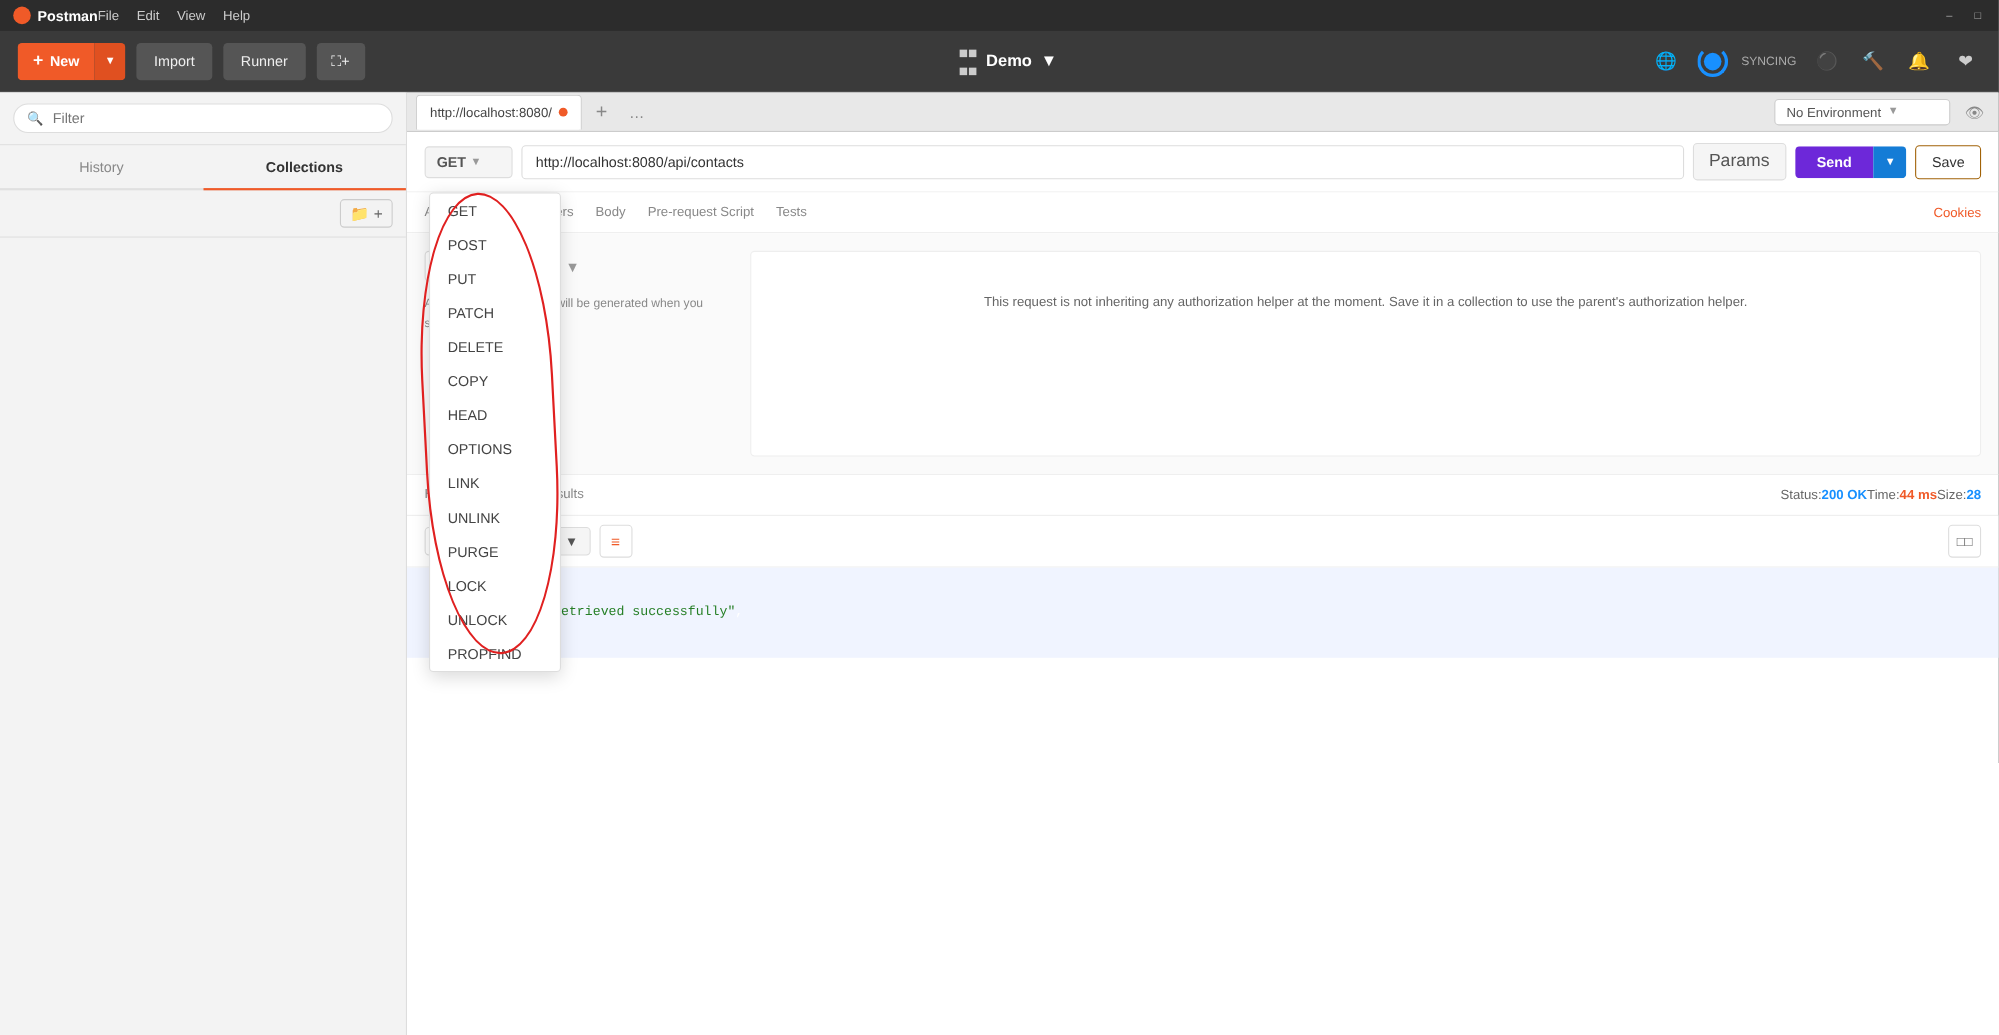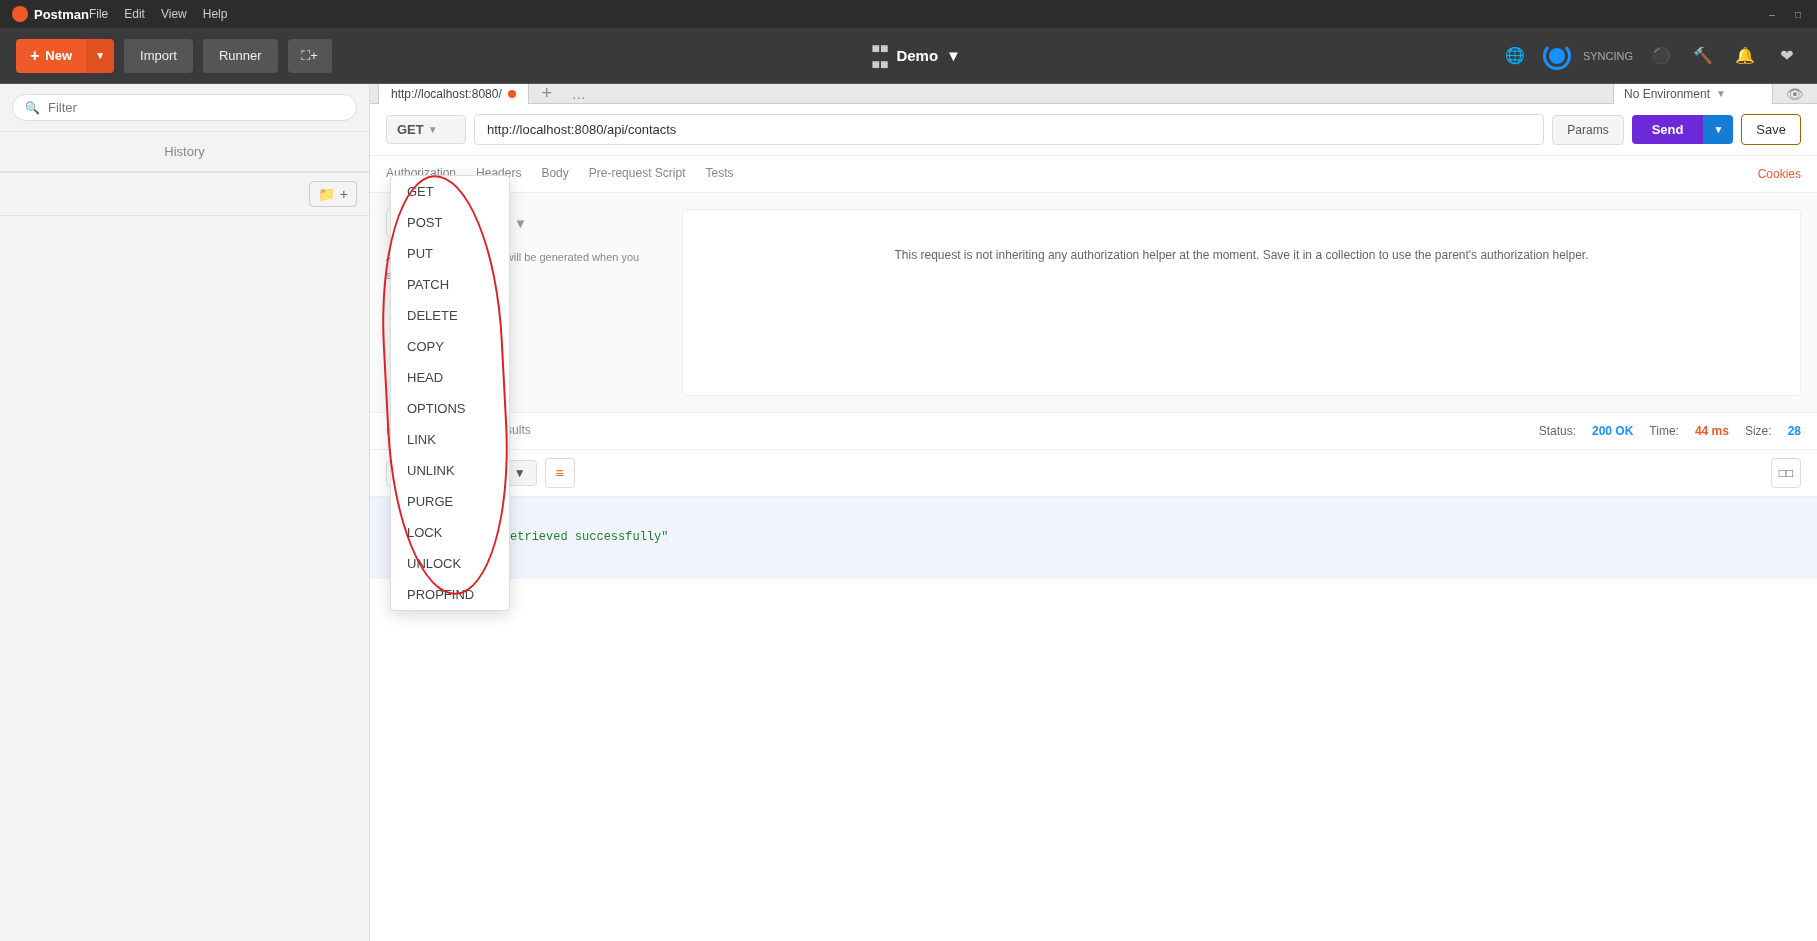--- a/index.html
+++ b/index.html
@@ -238,21 +238,21 @@
       flex-direction: column;
       background: #fff;
       overflow: hidden;
     }
 
     
     .tabs-bar {
       display: flex;
       align-items: center;
       background: #e8e8e8;
-      height: 20px;
+      height: 36px;
       padding: 0 8px;
       gap: 4px;
       border-bottom: 1px solid #ccc;
     }
     .request-tab {
       display: flex;
       align-items: center;
       gap: 6px;
       background: #fff;
       border: 1px solid #ccc;
@@ -348,21 +348,21 @@
       padding: 7px 12px;
       font-size: 13px;
       outline: none;
       color: #333;
     }
     .params-btn {
       padding: 7px 14px;
       background: #f5f5f5;
       border: 1px solid #ddd;
       border-radius: 4px;
-      font-size: 12px;
+      font-size: 16px;
       cursor: pointer;
       color: #555;
     }
     .send-btn-group {
       display: flex;
       border-radius: 4px;
       overflow: hidden;
     }
     .send-btn {
       background: #6d28d9;
@@ -476,21 +476,21 @@
     .response-tab {
       padding: 10px 0;
       font-size: 12px;
       color: #888;
       cursor: pointer;
       border-bottom: 2px solid transparent;
     }
     .response-status {
       margin-left: auto;
       display: flex;
-      gap: 16px;
+      gap: 0;
       align-items: flex-start;
       font-size: 12px;
       color: #666;
     }
     .status-ok { color: #1890ff; font-weight: 600; }
     .status-time { color: #f05a28; font-weight: 600; }
     .status-size { color: #1890ff; font-weight: 600; }
 
     
     .response-body {
@@ -654,20 +654,23 @@
     <div class="sidebar-search">
       <div class="search-input-wrapper">
         <span class="search-icon">🔍</span>
         <input class="search-input" type="text" placeholder="Filter" style="">
       </div>
     </div>
 
     <div class="sidebar-tabs">
       <div class="sidebar-tab">
         <span>History</span>
+      </div>
+      <div class="sidebar-tab active">
+        <span>Collections</span>
       </div>
     </div>
 
     <div class="sidebar-actions">
       <button class="sidebar-action-btn">
         <span>📁</span>
         <span>+</span>
       </button>
     </div>
 

